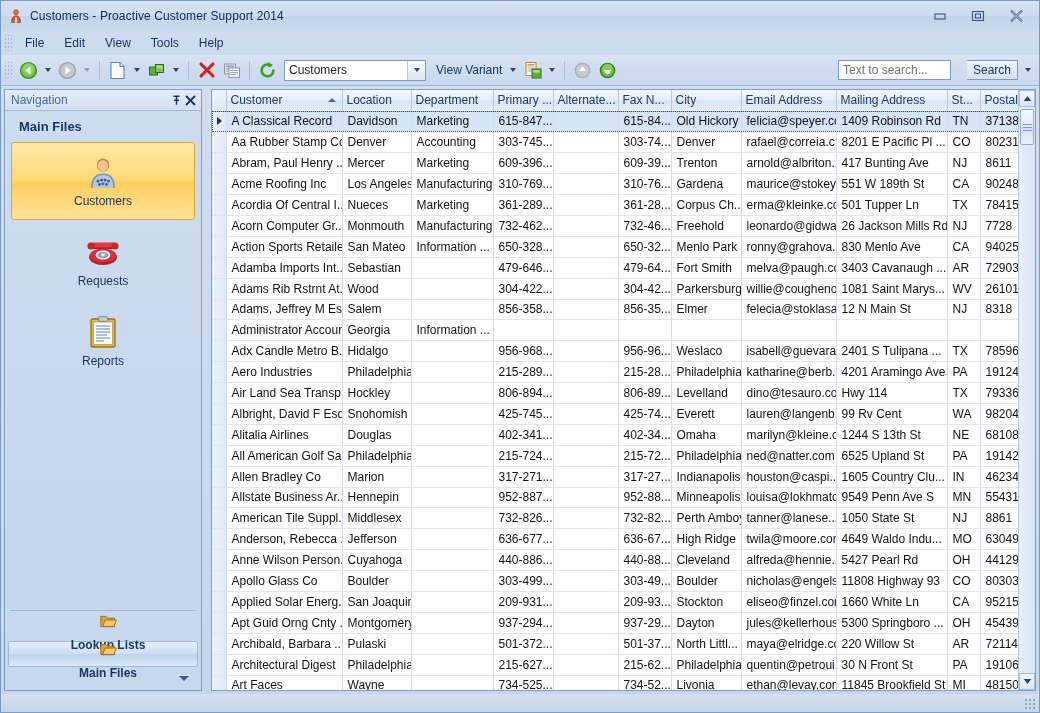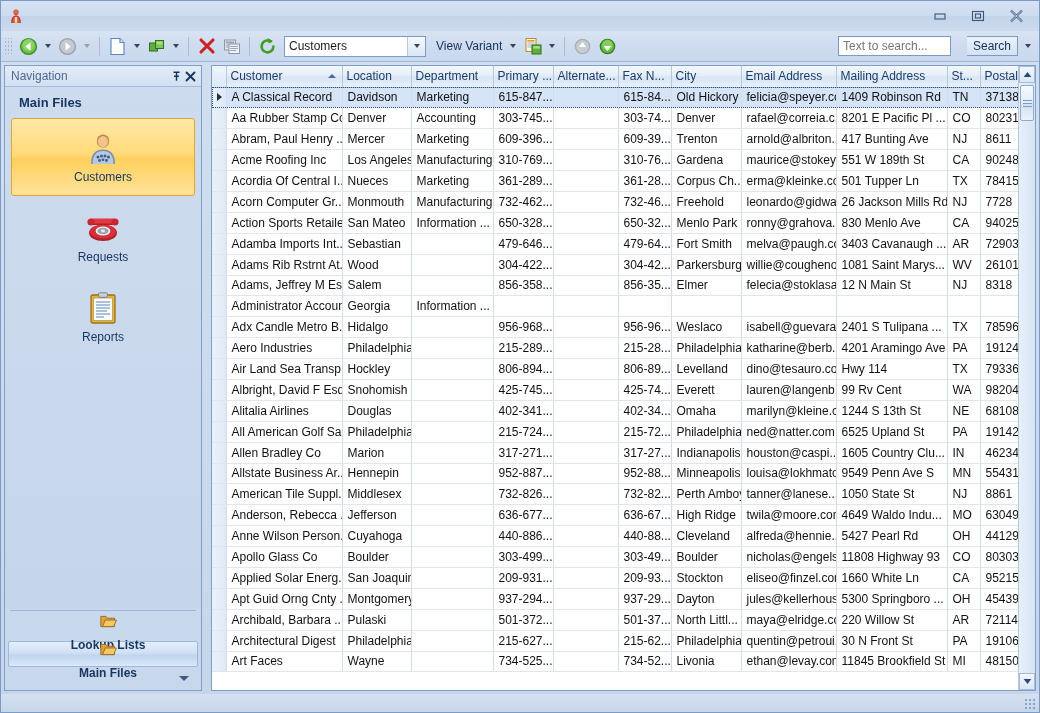--- a/index.html
+++ b/index.html
@@ -228,20 +228,21 @@
   <div class="titlebar">
     <div class="title-icon">
       <svg width="16" height="16" viewBox="0 0 16 16">
         <ellipse cx="8" cy="4.2" rx="2.6" ry="2.8" fill="#c9492f"></ellipse>
         <ellipse cx="8" cy="4" rx="2.1" ry="2.3" fill="#e8653f"></ellipse>
         <path d="M3.2 15 C3.2 9.8 5.2 7.6 8 7.6 C10.8 7.6 12.8 9.8 12.8 15 Z" fill="#b83b23"></path>
         <path d="M4.4 15 C4.4 10.4 6 8.5 8 8.5 C10 8.5 11.6 10.4 11.6 15 Z" fill="#e0583a"></path>
         <rect x="6.8" y="9.2" width="2.4" height="5.4" fill="#f2dcb8"></rect>
       </svg>
     </div>
+    <div class="title-text">Customers - Proactive Customer Support 2014</div>
     <div class="win-buttons">
       <div class="win-btn">
         <svg width="14" height="10" viewBox="0 0 14 10">
             <rect x="2" y="3" width="10" height="5" fill="none" stroke="#3a5577" stroke-width="1.1"></rect>
           </svg>
       </div>
       <div class="win-btn">
         <svg width="14" height="12" viewBox="0 0 14 12">
             <rect x="1.5" y="1.5" width="11" height="9" fill="none" stroke="#3a5577" stroke-width="1.1"></rect>
             <rect x="4.5" y="4" width="5" height="4" fill="none" stroke="#3a5577" stroke-width="1.1"></rect>
@@ -249,20 +250,28 @@
       </div>
       <div class="win-btn">
         <svg width="15" height="14" viewBox="0 0 15 14">
           <path d="M2 1.5 L13 12.5 M13 1.5 L2 12.5" stroke="#3a5577" stroke-width="2.2" fill="none"></path>
           <path d="M2 1.5 L13 12.5 M13 1.5 L2 12.5" stroke="#ffffff" stroke-width="0.8" fill="none"></path>
         </svg>
       </div>
     </div>
   </div>
 
+  <div class="menubar">
+    <div class="grip"></div>
+    <div class="menu-item">File</div>
+    <div class="menu-item">Edit</div>
+    <div class="menu-item">View</div>
+    <div class="menu-item">Tools</div>
+    <div class="menu-item">Help</div>
+  </div>
 
   <div class="toolbar">
     <div class="grip"></div>
 
     <div class="tb-btn">
       <svg width="19" height="19" viewBox="0 0 19 19">
         <circle cx="9.5" cy="9.5" r="8.6" fill="#3f8f2a"></circle>
         <circle cx="9.5" cy="9.5" r="7.2" fill="#6ec046"></circle>
         <circle cx="9.5" cy="8" r="6" fill="#93d96d" opacity=".75"></circle>
         <path d="M11.5 5.3 L6.3 9.5 L11.5 13.7 Z" fill="#ffffff"></path>

